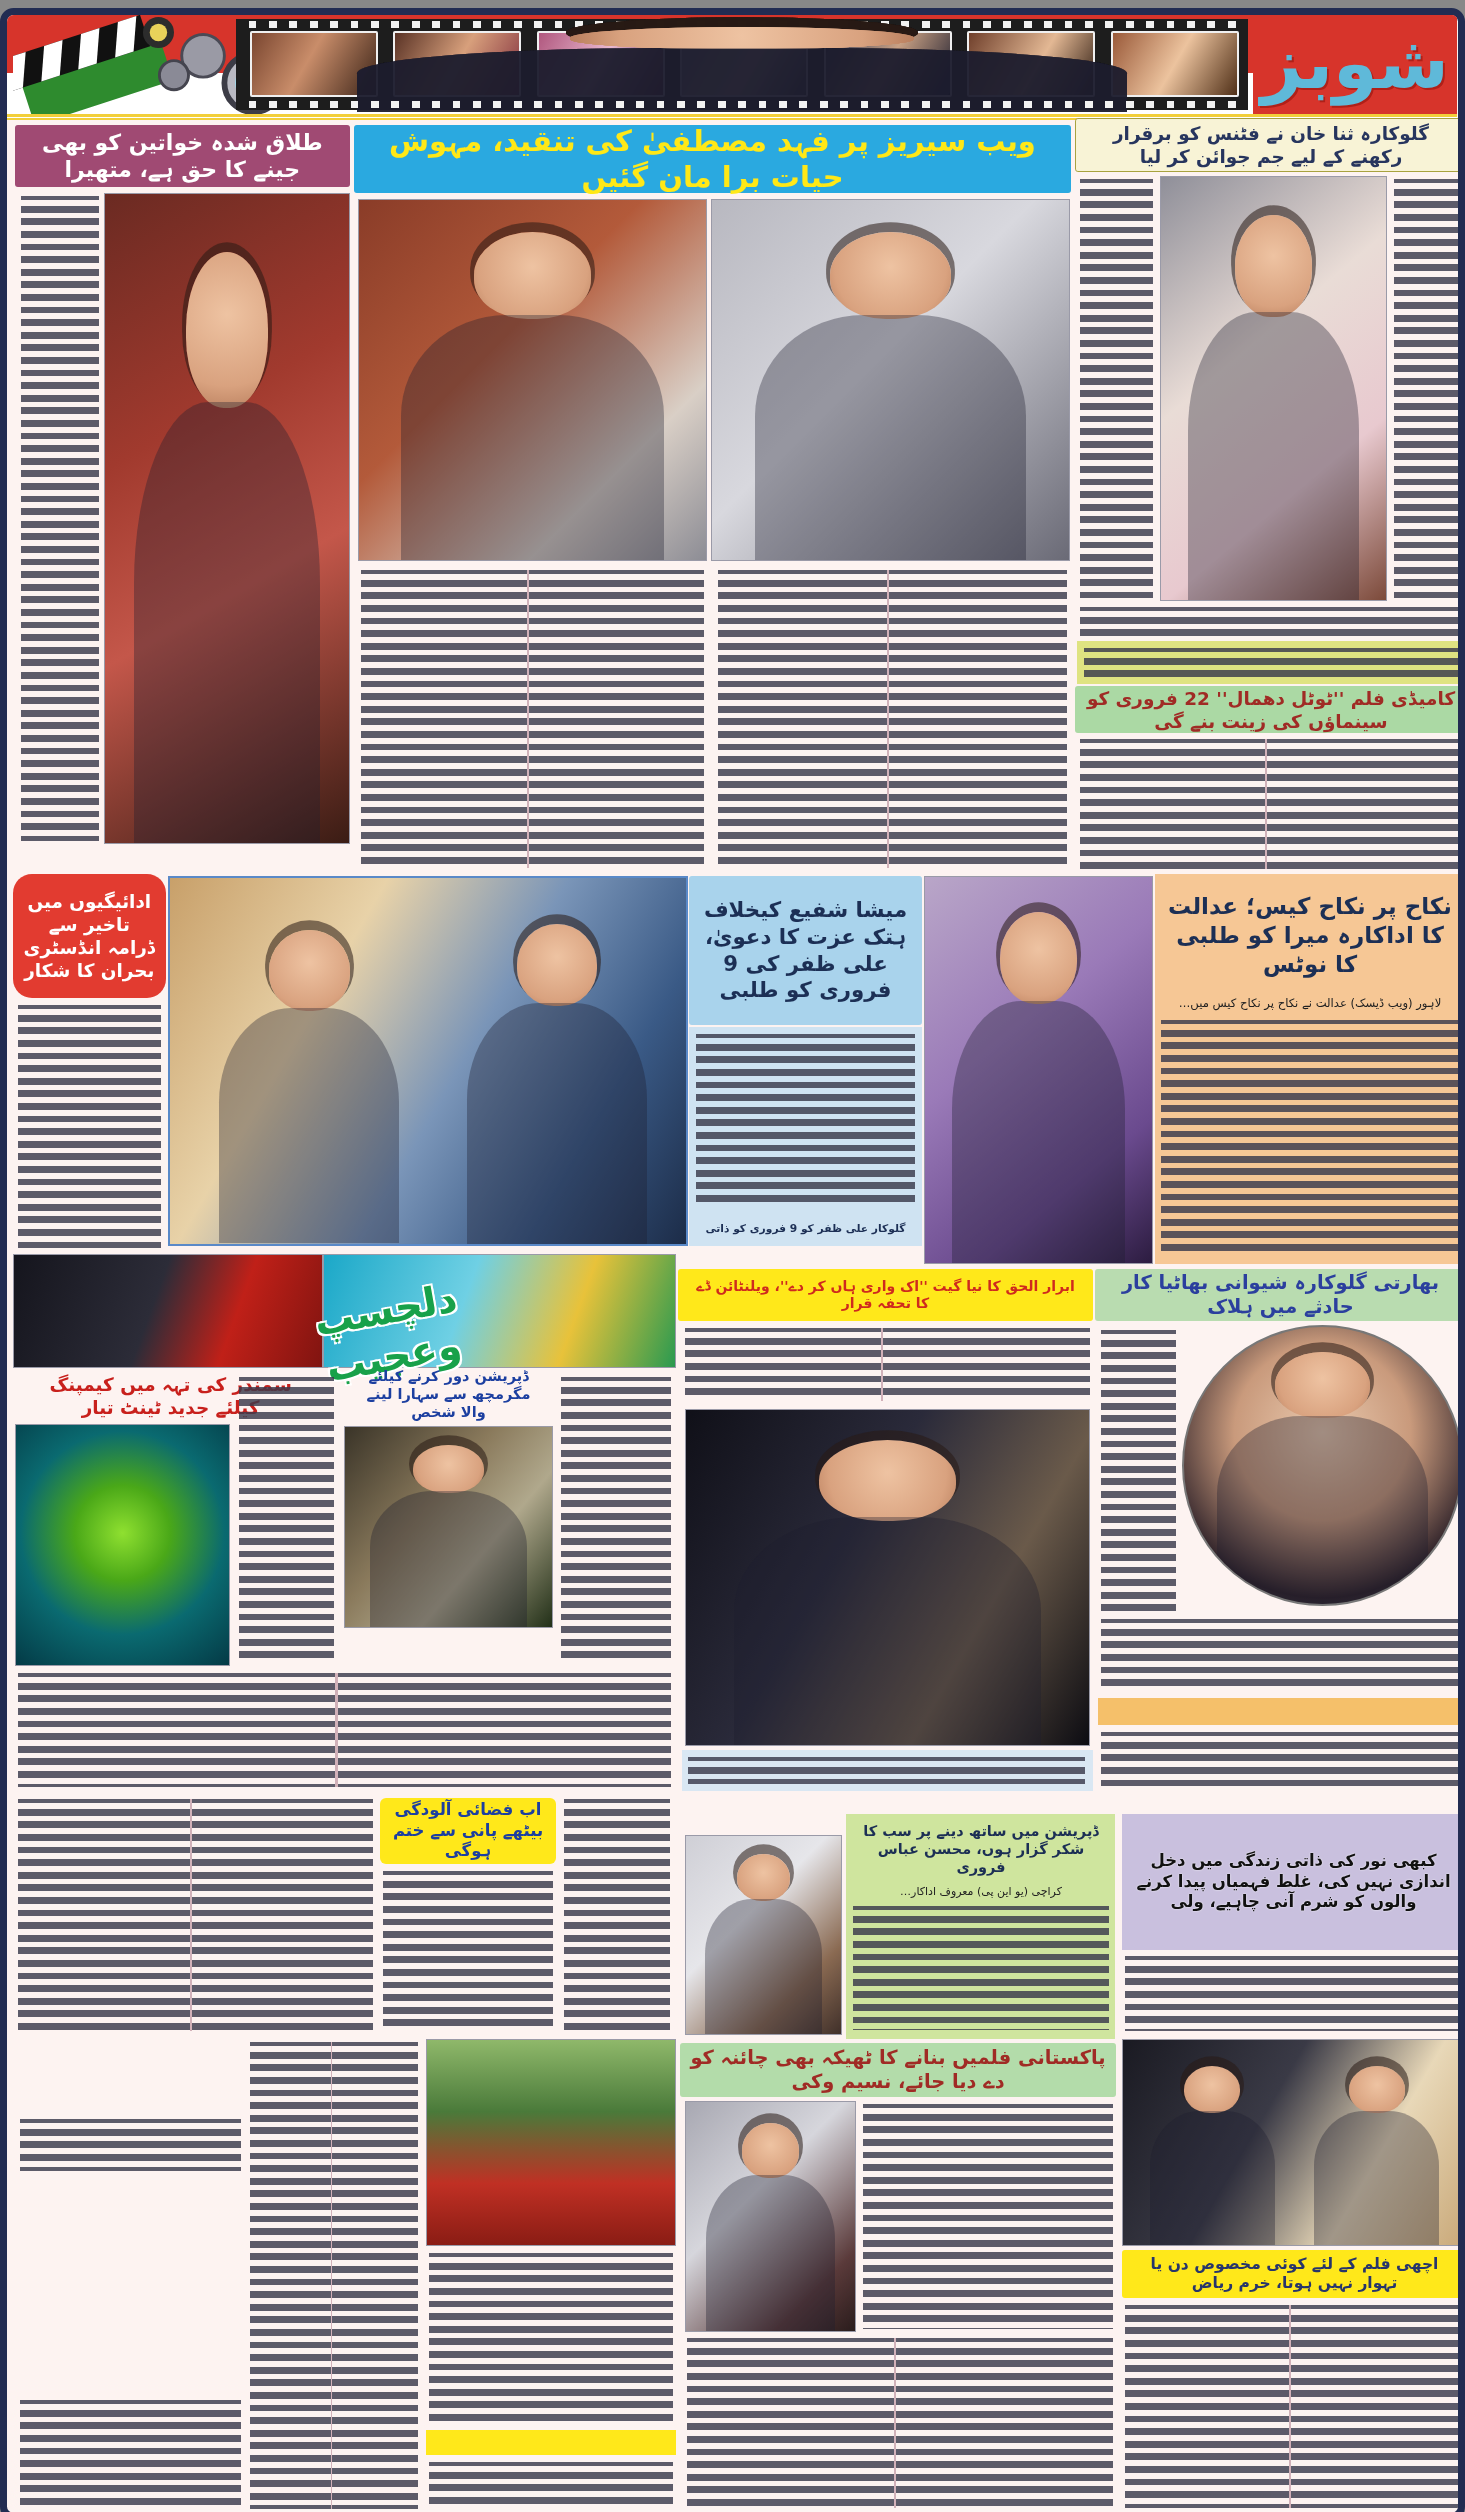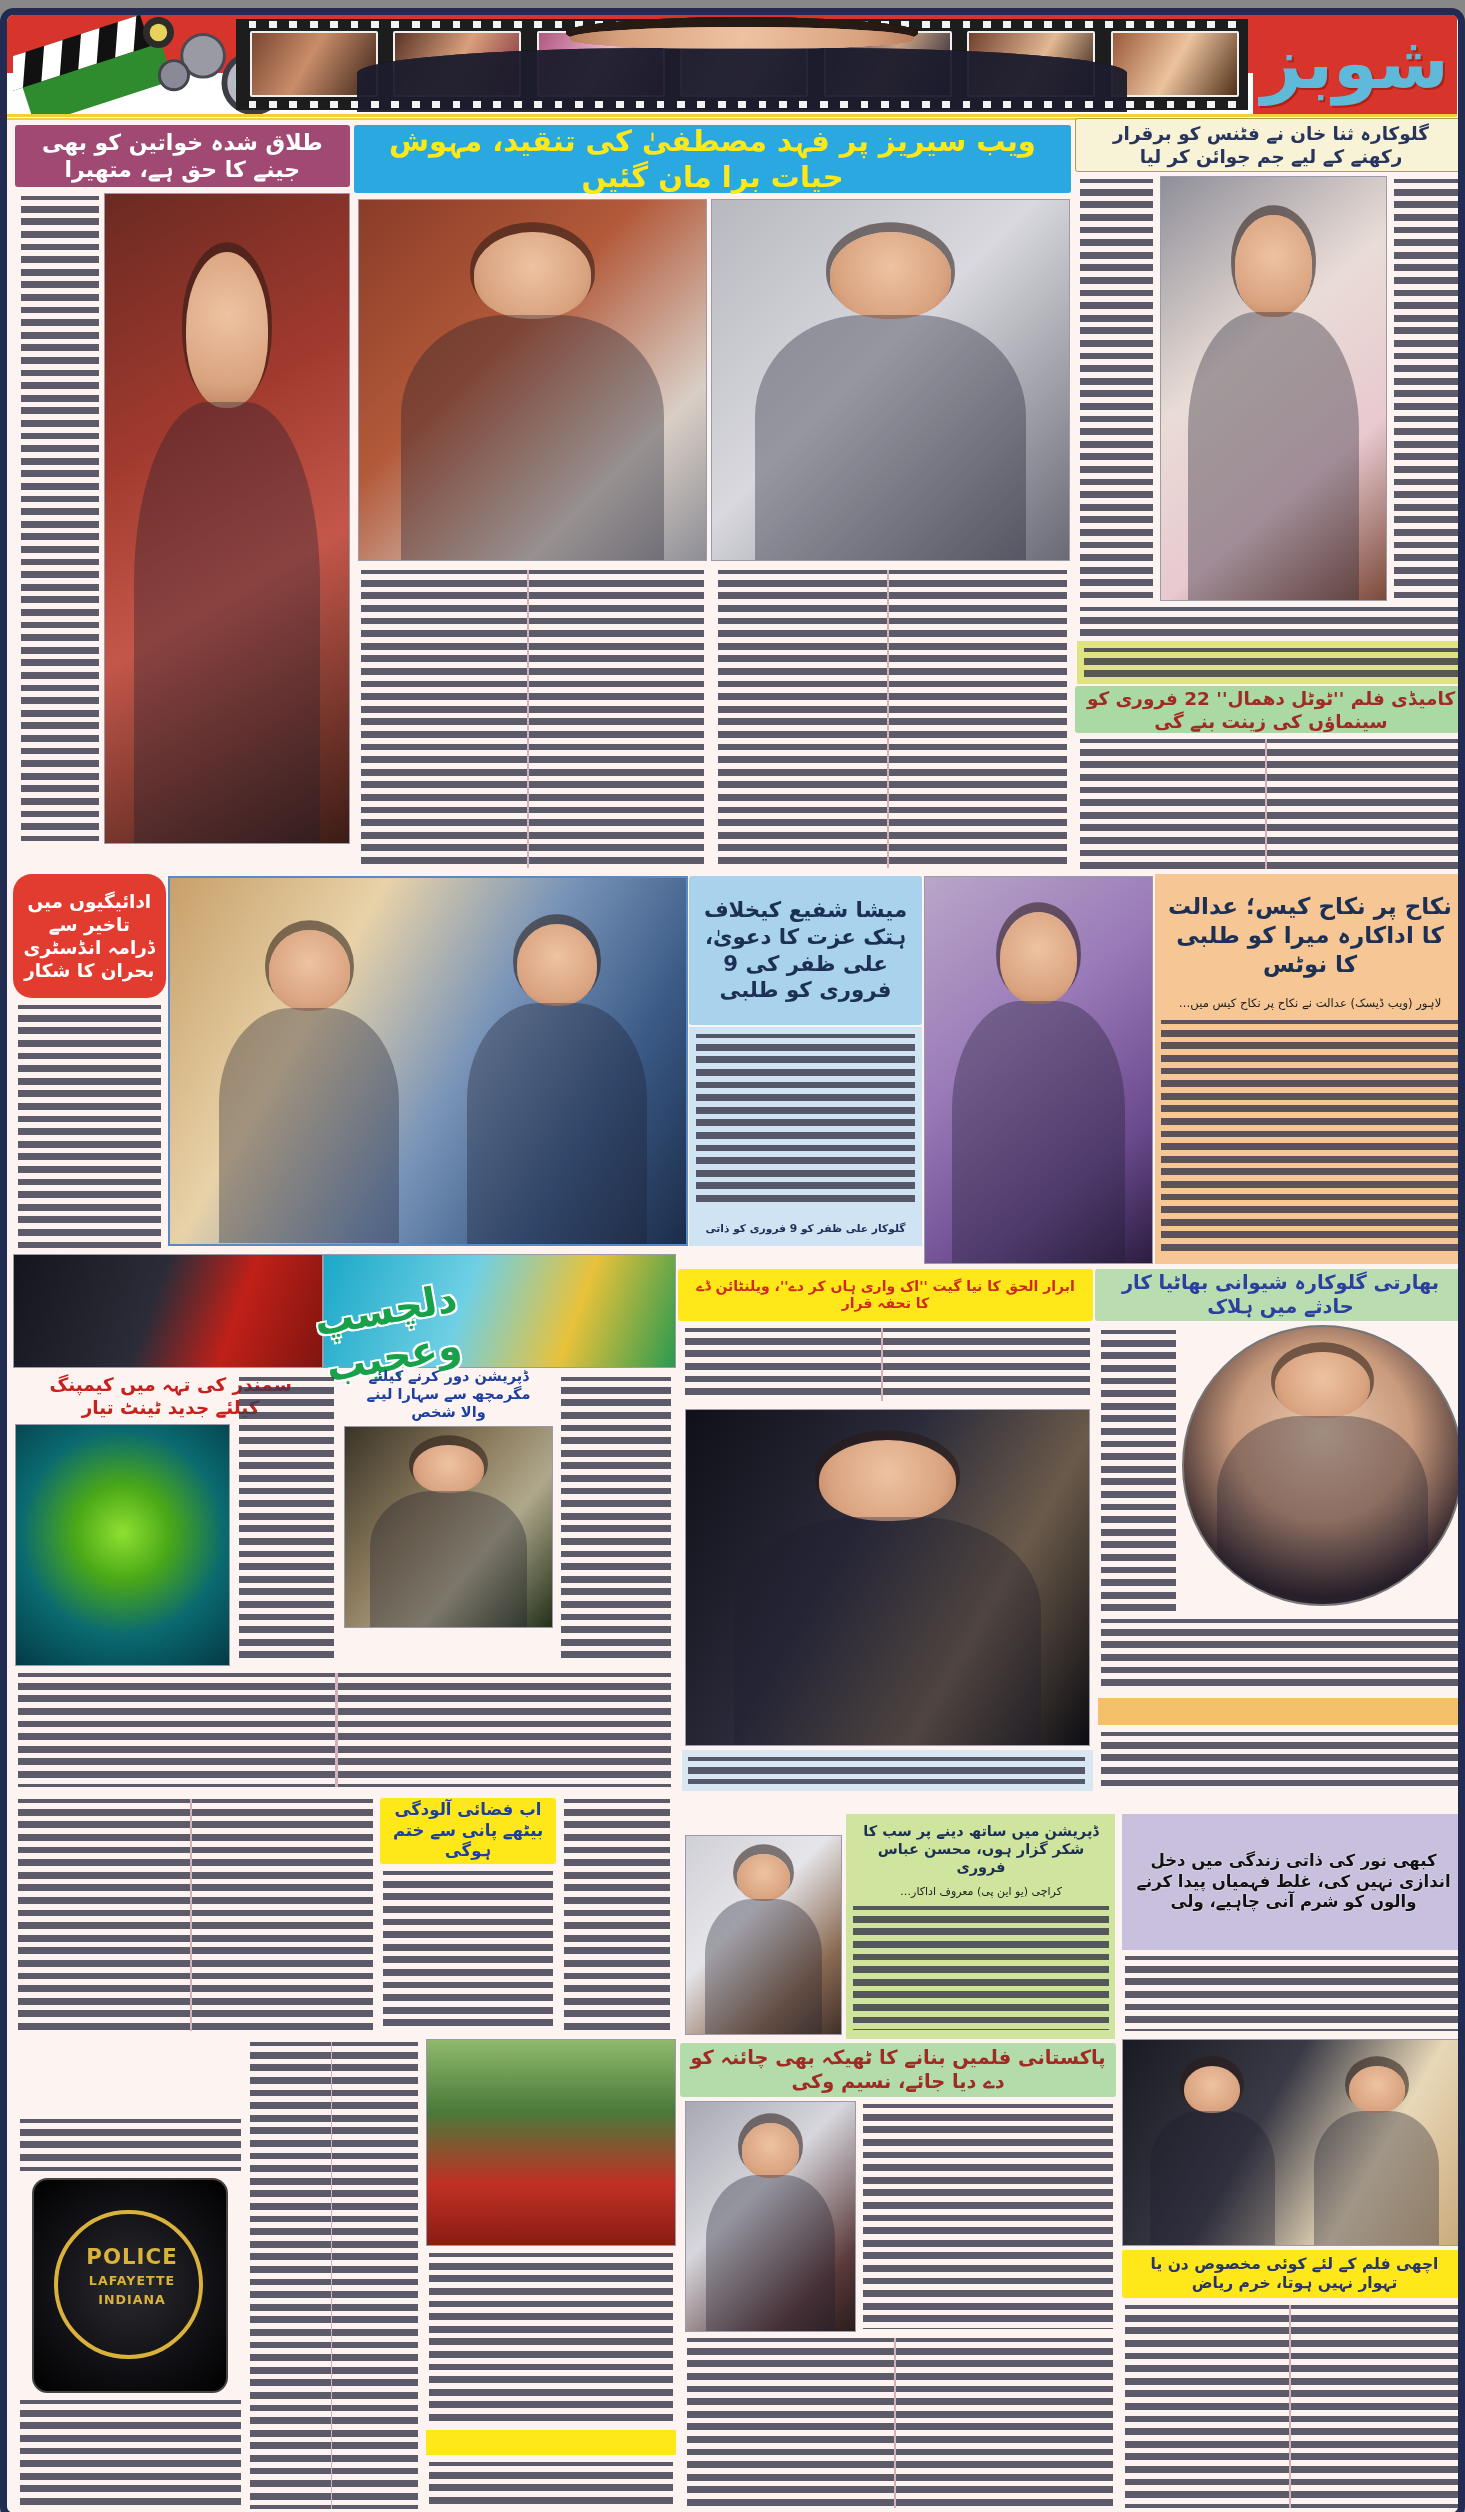--- a/index.html
+++ b/index.html
@@ -177,46 +177,38 @@
   <div class="hl" style="left:1088px;top:1254px;width:371px;height:52px;background:#b9dcb0;color:#2b3f9e;font-size:19.4px;">بھارتی گلوکارہ شیوانی بھاٹیا کار حادثے میں ہلاک</div>
   <div class="sim" style="left:1091px;top:1312px;width:81px;height:287px;"></div>
   <div class="ph person" style="left:1175px;top:1310px;width:281px;height:281px;border-radius:50%;border:2.9px solid #777;
               background:radial-gradient(circle at 50% 38%,#e9c9ae 0%,#c99a7c 40%,#2c2028 75%,#555560 100%);"></div>
   <div class="sim" style="left:1091px;top:1601px;width:368px;height:78px;"></div>
   <div class="abs" style="left:1091px;top:1683px;width:368px;height:27px;background:#f5c06a;"></div>
   <div class="sim" style="left:1091px;top:1714px;width:368px;height:60px;"></div>
 
   <div class="sim cols2" style="left:7.8px;top:1781px;width:361px;height:238px;"></div>
 
-  <div class="hl" style="left:373px;top:1783px;width:176px;height:66px;background:#ffe81a;color:#1c3fa0;font-size:16.5px;">اب فضائی آلودگی بیٹھے پانی سے ختم ہوگی</div>
+  <div class="hl" style="left:373px;top:1783px;width:176px;height:66px;background:#ffe81a;color:#1c3fa0;font-size:16.5px;border-radius:6px;">اب فضائی آلودگی بیٹھے پانی سے ختم ہوگی</div>
   <div class="sim" style="left:373px;top:1853px;width:176px;height:167px;"></div>
   <div class="sim" style="left:554px;top:1781px;width:112px;height:238px;"></div>
 
   <div class="ph person" style="left:678px;top:1820px;width:157px;height:200px;
               background:linear-gradient(135deg,#cfcfd6 0%,#e6e6ea 40%,#8a6a52 75%,#40302a 100%);"></div>
   <div class="abs" style="left:839px;top:1799px;width:269px;height:225px;background:#cfe59e;"></div>
   <div class="hl" style="left:843px;top:1803px;width:262px;height:62px;background:#cfe59e;color:#1c2f55;font-size:14.5px;">ڈپریشن میں ساتھ دینے پر سب کا شکر گزار ہوں، محسن عباس فروری</div>
   <div class="abs" style="left:843px;top:1867px;width:262px;height:19.4px;color:#222;font-size:11px;direction:rtl;
               text-align:center;line-height:19.4px;overflow:hidden;">کراچی (یو این پی) معروف اداکار…</div>
   <div class="sim" style="left:843px;top:1888px;width:262px;height:130px;"></div>
 
   <div class="abs" style="left:1115px;top:1799px;width:345px;height:136px;background:#c9c0de;"></div>
   <div class="hl" style="left:1118px;top:1803px;width:337px;height:128px;background:#c9c0de;color:#111;font-size:16.5px;
               text-shadow:0 0 1.9px #fff;">کبھی نور کی ذاتی زندگی میں دخل اندازی نہیں کی، غلط فہمیاں پیدا کرنے والوں کو شرم آنی چاہیے، ولی</div>
   <div class="sim" style="left:1115px;top:1938px;width:345px;height:81px;"></div>
 
   <div class="sim" style="left:9.7px;top:2101px;width:227px;height:58px;"></div>
-  <div class="ph" style="left:25px;top:2163px;width:196px;height:215px;border-radius:15.5px;
-              background:radial-gradient(circle at 50% 50%,#2a2a30 0%,#101014 60%,#000 100%);
-              border:2.9px solid #444;">
-    <div class="abs" style="left:20.4px;top:30px;width:149px;height:149px;border-radius:50%;border:4.8px solid #d9b23c;"></div>
-    <div class="abs badge-text" style="left:0;top:64px;width:196px;font-size:21.3px;">POLICE</div>
-    <div class="abs badge-text" style="left:0;top:93px;width:196px;font-size:12.6px;">LAFAYETTE</div>
-    <div class="abs badge-text" style="left:0;top:112px;width:196px;font-size:12.6px;">INDIANA</div>
-  </div>
   <div class="sim" style="left:9.7px;top:2382px;width:227px;height:112px;"></div>
   <div class="sim cols2" style="left:240px;top:2024px;width:174px;height:473px;"></div>
 
   <div class="ph" style="left:419px;top:2024px;width:250px;height:207px;
               background:linear-gradient(180deg,#8fb86a 0%,#4a7a3a 35%,#c03024 70%,#8a1c14 100%);"></div>
   <div class="sim" style="left:419px;top:2235px;width:250px;height:176px;"></div>
   <div class="abs" style="left:419px;top:2415px;width:250px;height:25px;background:#ffe81a;"></div>
   <div class="sim" style="left:419px;top:2444px;width:250px;height:52px;"></div>
 
   <div class="hl" style="left:673px;top:2028px;width:436px;height:54px;background:#b3dcaa;color:#a02b25;font-size:19.4px;">پاکستانی فلمیں بنانے کا ٹھیکہ بھی چائنہ کو دے دیا جائے، نسیم وکی</div>

